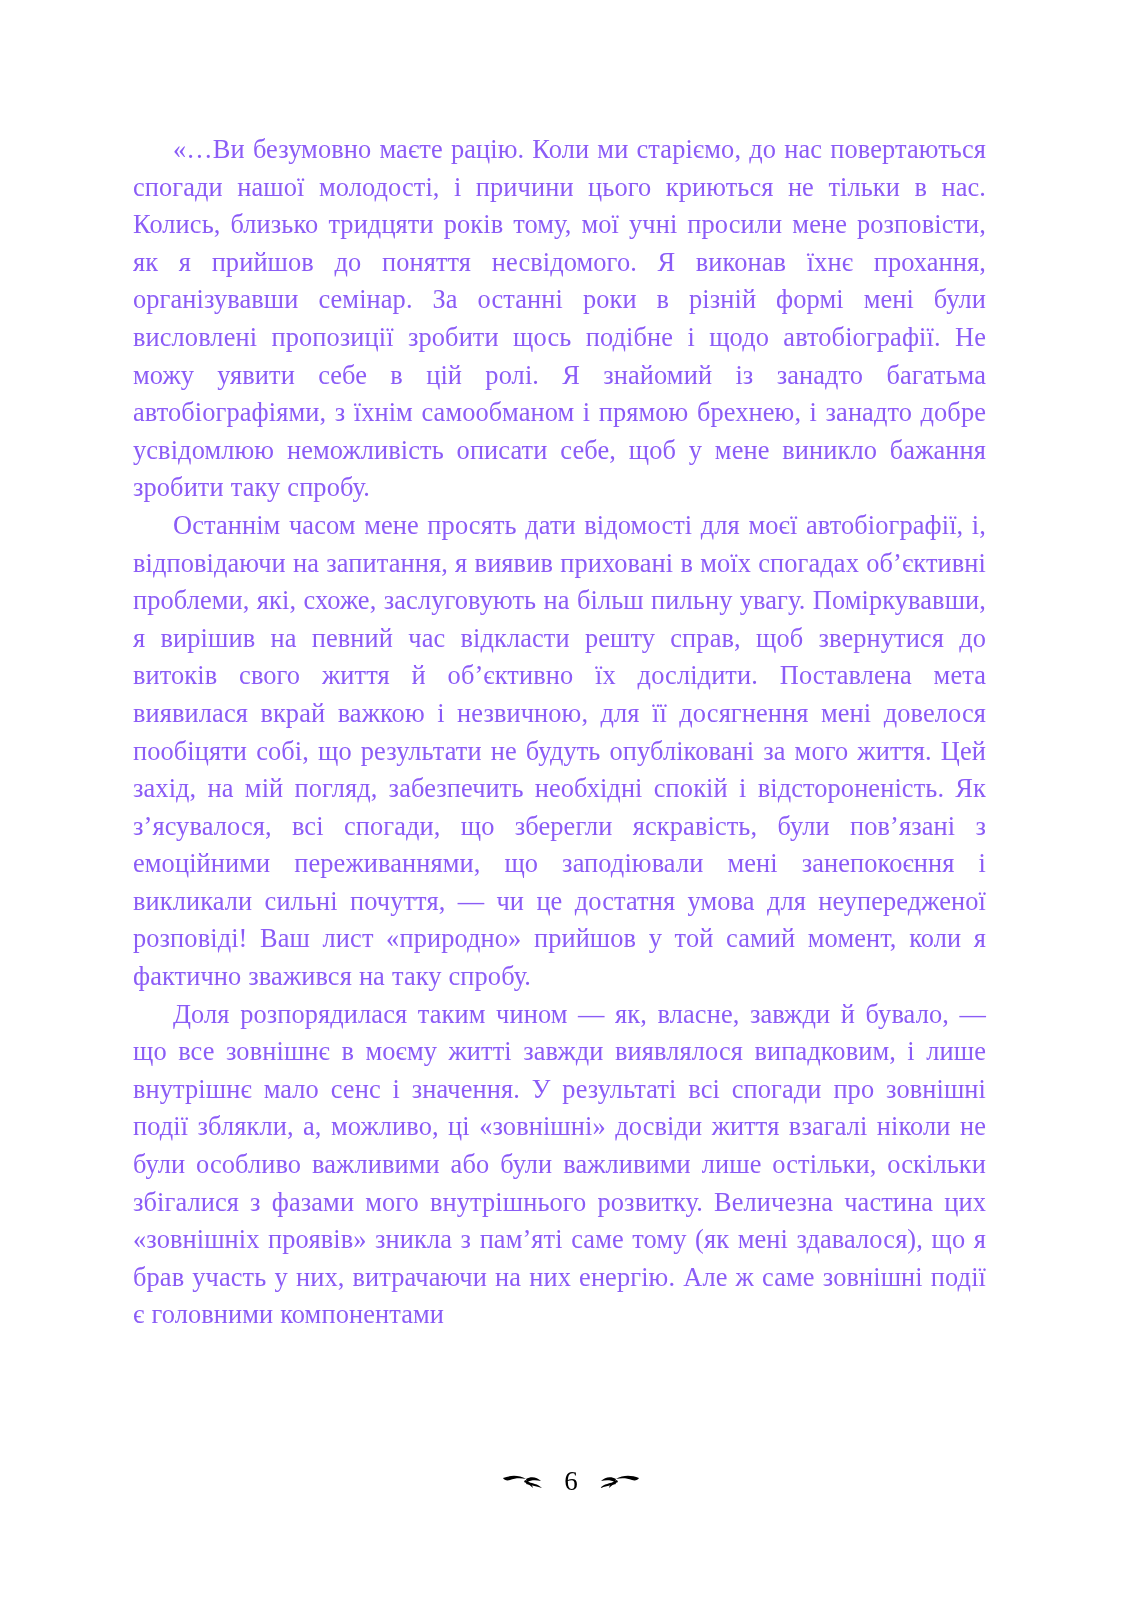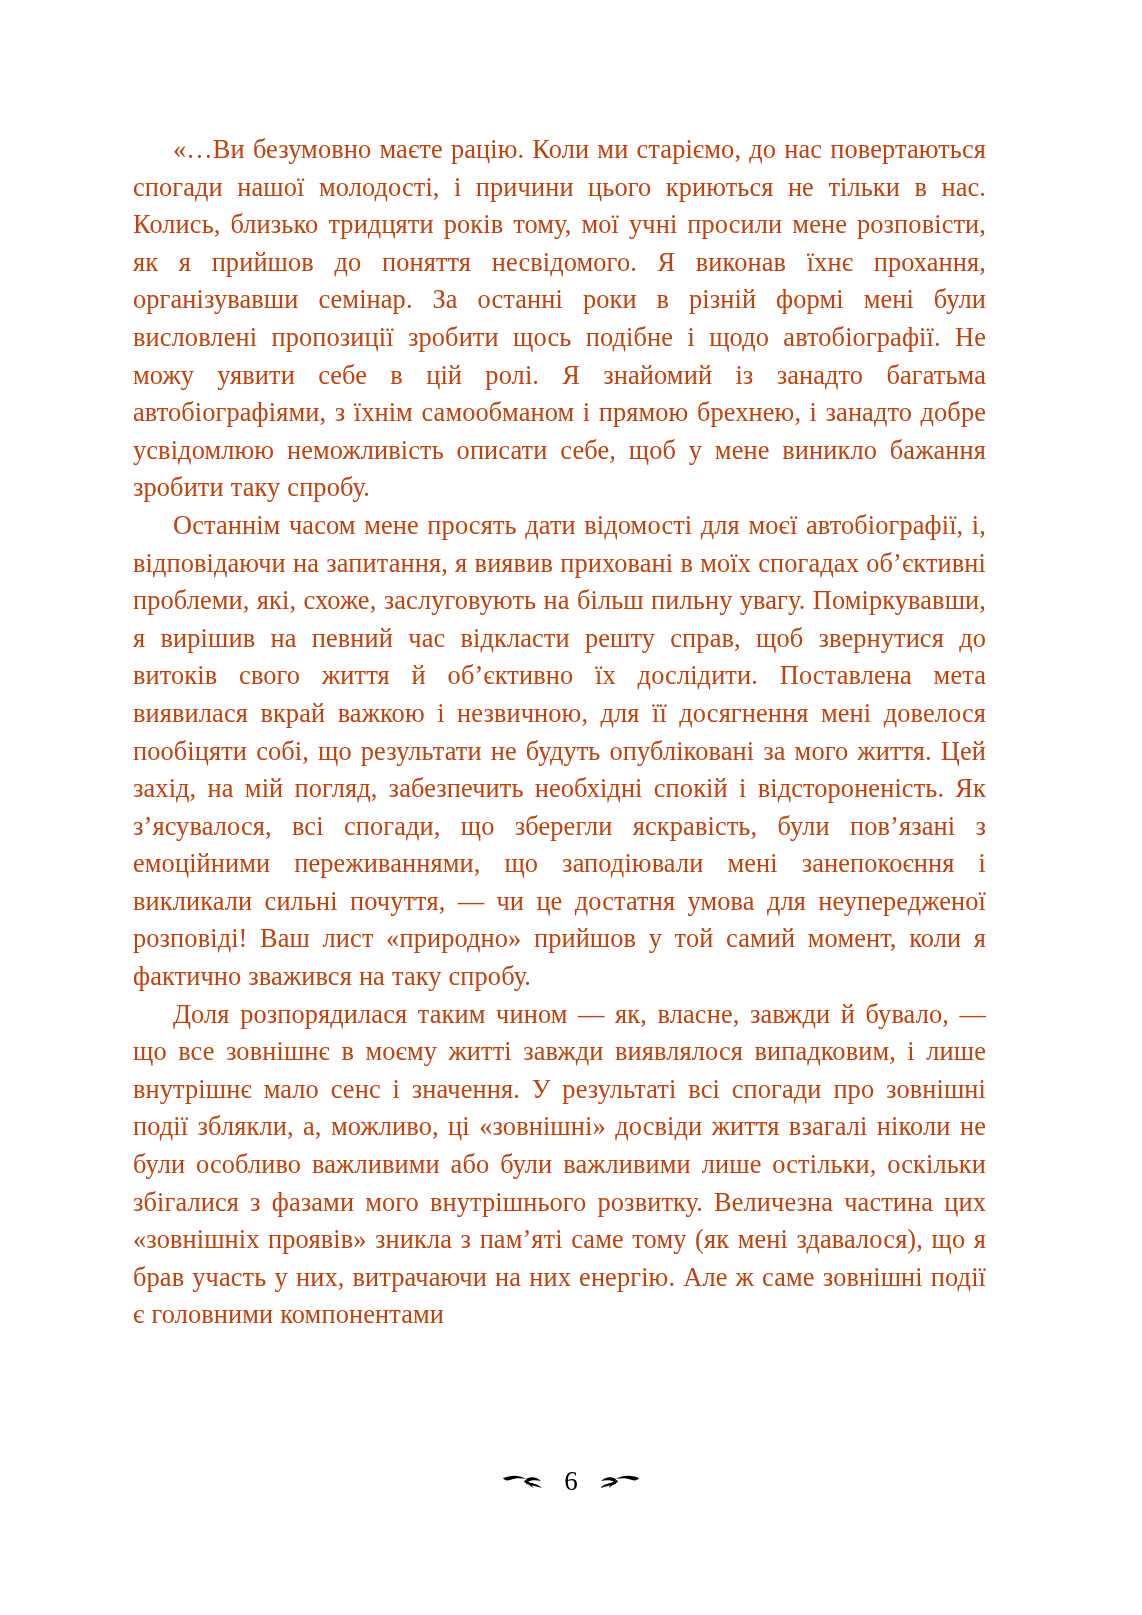--- a/index.html
+++ b/index.html
@@ -17,21 +17,21 @@
     box-sizing: border-box;
   }
   .text-block {
     position: absolute;
     left: 133px;
     top: 131px;
     width: 853px;
     font-family: "Liberation Serif", "DejaVu Serif", serif;
     font-size: 26.4px;
     line-height: 37.6px;
-    color: #c2410c;
+    color: #8b5cf6;
     text-align: justify;
     text-justify: inter-word;
     -webkit-hyphens: none;
     hyphens: none;
     letter-spacing: 0.1px;
     word-spacing: 0.3px;
   }
   .para {
     margin: 0;
     text-indent: 40px;

